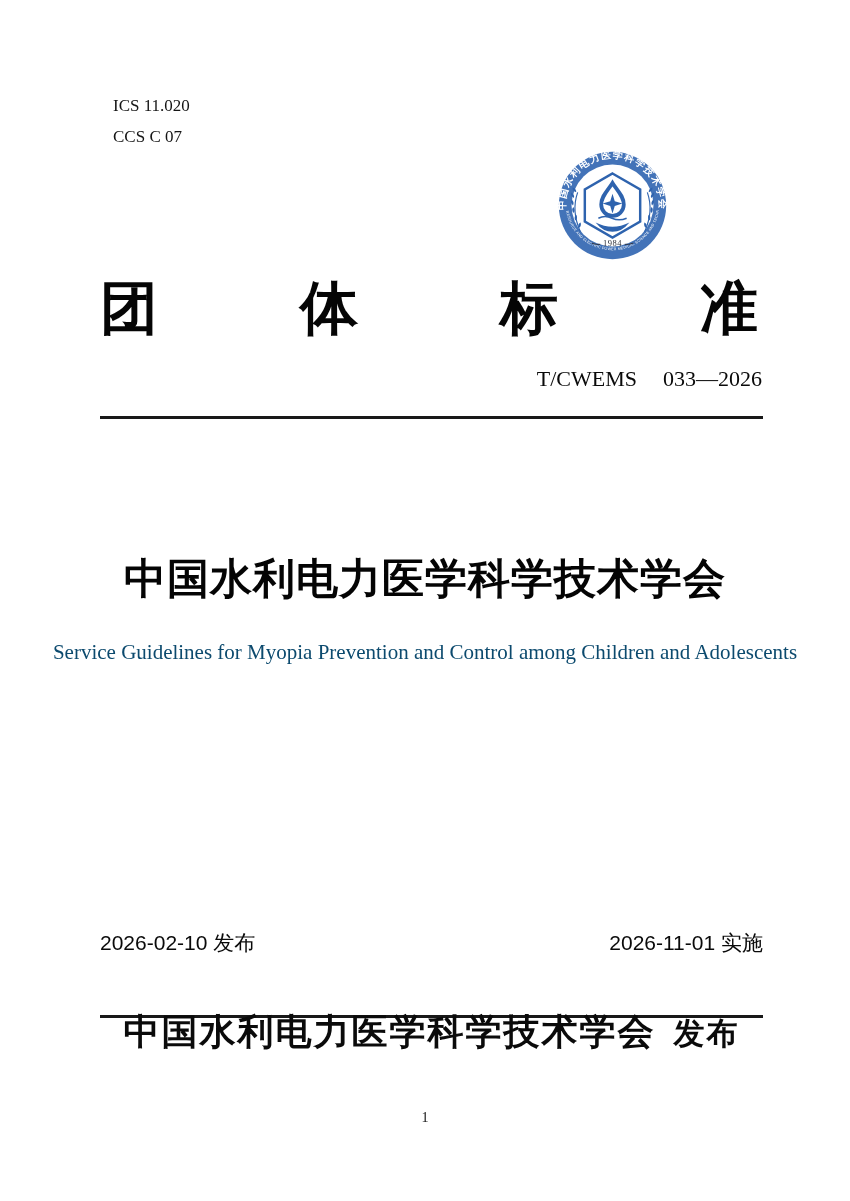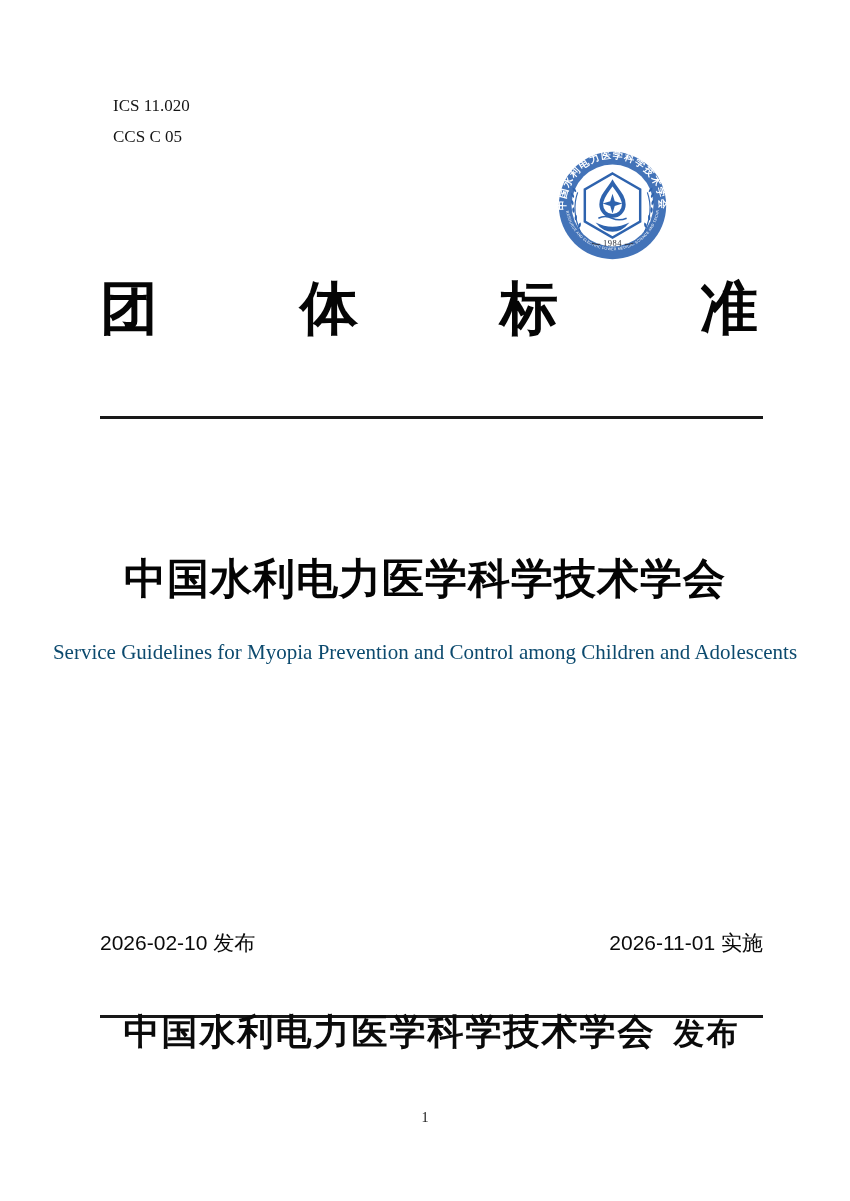--- a/index.html
+++ b/index.html
@@ -27,21 +27,21 @@
   .page-number{position:absolute;left:0;top:1110px;width:850px;text-align:center;
         font-family:"Liberation Serif",serif;font-size:14px;color:#111;}
 </style>
 </head>
 <body>
 
 <div class="page">
 
   <div class="ics-block">
     <div>ICS 11.020</div>
-    <div>CCS C 05</div>
+    <div>CCS C 07</div>
   </div>
 
   <svg class="logo" viewBox="0 0 120 120" aria-hidden="true">
     <defs>
       <path id="arcTop" d="M 13,77 A 50 50 0 1 1 107,77" fill="none"></path>
       <path id="arcBottom" d="M 10.5,64.5 A 50 50 0 0 0 109.5,64.5" fill="none"></path>
       <path id="leaf" d="M0,0 Q2.8,-3.8 6,-2.2 Q3.4,1.4 0,0 Z"></path>
       <g id="laurelL">
         <path d="M 26,88 Q 16,66 23,46" fill="none" stroke="#2e63ae" stroke-width="1.2"></path>
         <use href="#leaf" fill="#2e63ae" transform="translate(24,84) rotate(-50)"></use>
@@ -79,20 +79,23 @@
     <text x="60" y="103.5" text-anchor="middle" font-family="Liberation Serif, serif" font-size="9" letter-spacing="0.5" fill="#2b2f3a">1984</text>
   </svg>
 
   <div class="type-row">
     <span>团</span>
     <span>体</span>
     <span>标</span>
     <span>准</span>
   </div>
 
+  <div class="code-line">
+    <span class="code-prefix">T/CWEMS</span><span class="code-num">033—2026</span>
+  </div>
 
   <div class="rule rule-top"></div>
 
   <div class="title-cn">中国水利电力医学科学技术学会</div>
   <div class="title-en">Service Guidelines for Myopia Prevention and Control among Children and Adolescents</div>
 
   <div class="dates-row">
     <span><span>2026-02-10</span> <span>发布</span></span>
     <span><span>2026-11-01</span> <span>实施</span></span>
   </div>

